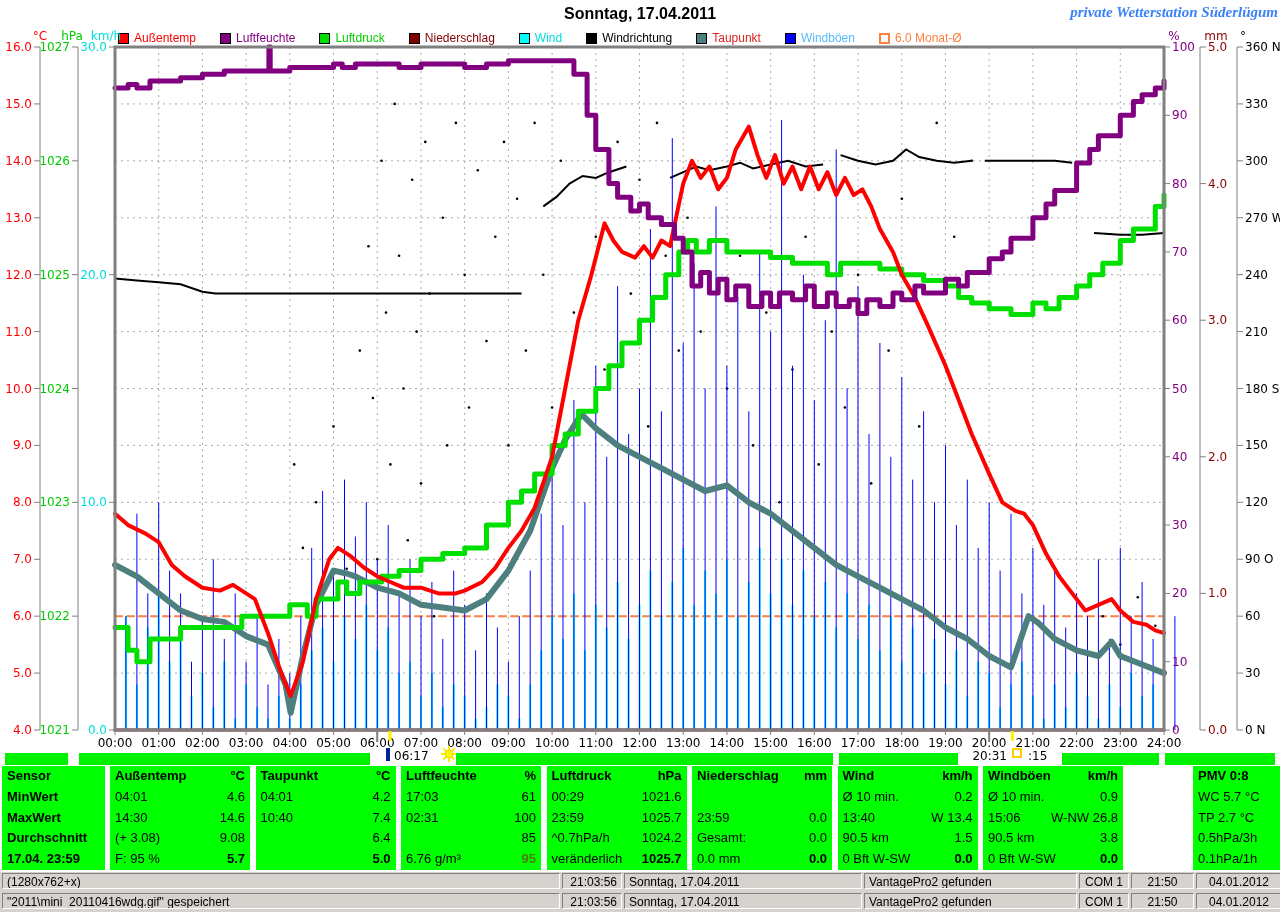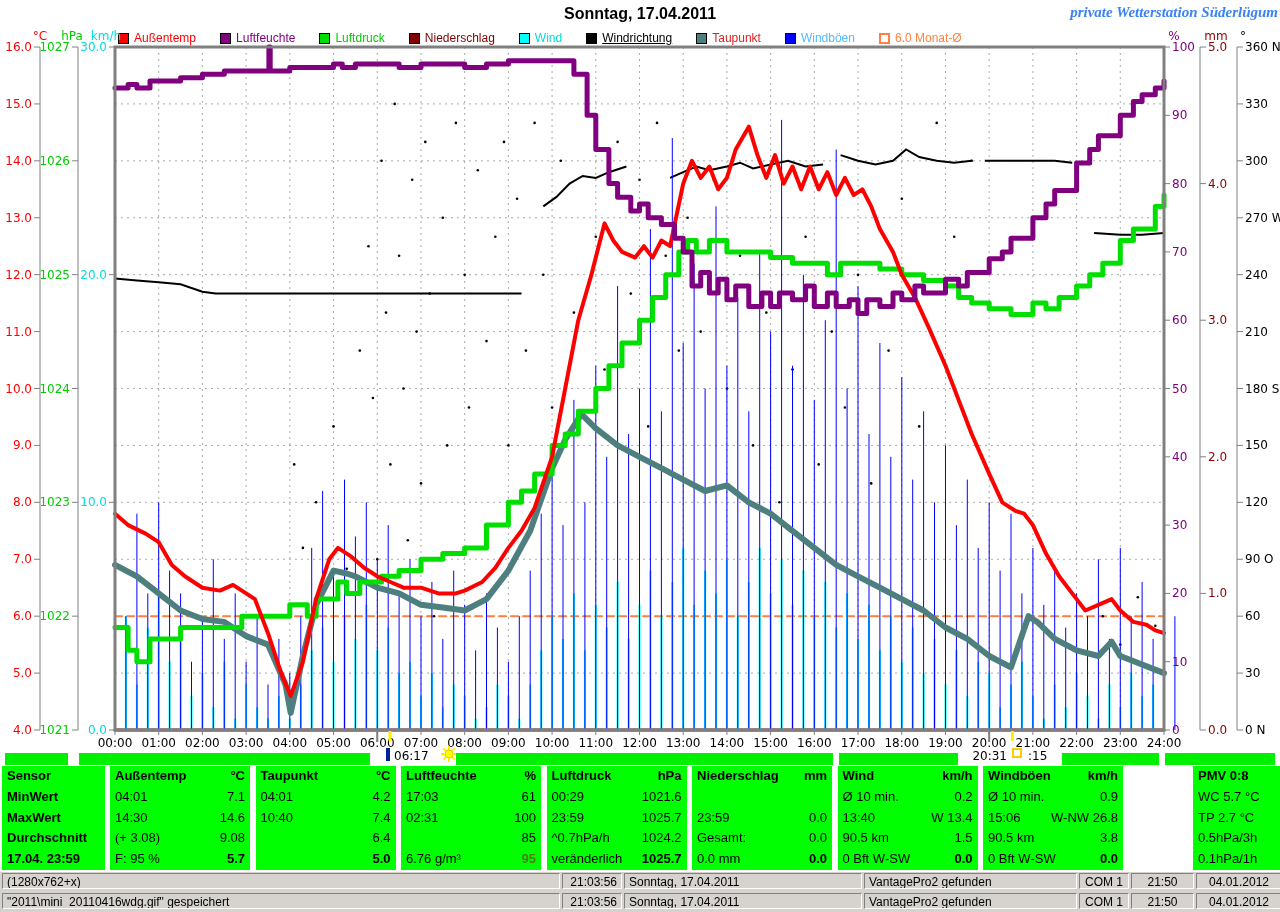--- a/index.html
+++ b/index.html
@@ -50,21 +50,21 @@
       <div class="lg-item">
         <span class="lg-swatch" style="background: rgb(128, 0, 0);"></span>
         <span style="color: rgb(128, 0, 0);">Niederschlag</span>
       </div>
       <div class="lg-item">
         <span class="lg-swatch" style="background: rgb(0, 255, 255);"></span>
         <span style="color: rgb(0, 221, 221);">Wind</span>
       </div>
       <div class="lg-item">
         <span class="lg-swatch" style="background: rgb(0, 0, 0);"></span>
-        <span style="color: rgb(0, 0, 0); text-decoration: underline;">Windrichtung</span>
+        <span style="color: rgb(0, 0, 0);">Windrichtung</span>
       </div>
       <div class="lg-item">
         <span class="lg-swatch" style="background: rgb(78, 127, 127);"></span>
         <span style="color: rgb(221, 34, 34);">Taupunkt</span>
       </div>
       <div class="lg-item">
         <span class="lg-swatch" style="background: rgb(0, 0, 255);"></span>
         <span style="color: rgb(85, 187, 255);">Windböen</span>
       </div>
       <div class="lg-item">
@@ -613,21 +613,21 @@
           <span class="val"></span>
         </div>
       </div>
       <div class="tcol" style="left: 110px; width: 140px;">
         <div class="trow">
           <span class="lbl b">Außentemp</span>
           <span class="val b">°C</span>
         </div>
         <div class="trow">
           <span class="lbl">04:01</span>
-          <span class="val">7.1</span>
+          <span class="val">4.6</span>
         </div>
         <div class="trow">
           <span class="lbl">14:30</span>
           <span class="val">14.6</span>
         </div>
         <div class="trow">
           <span class="lbl">(+ 3.08)</span>
           <span class="val">9.08</span>
         </div>
         <div class="trow">

